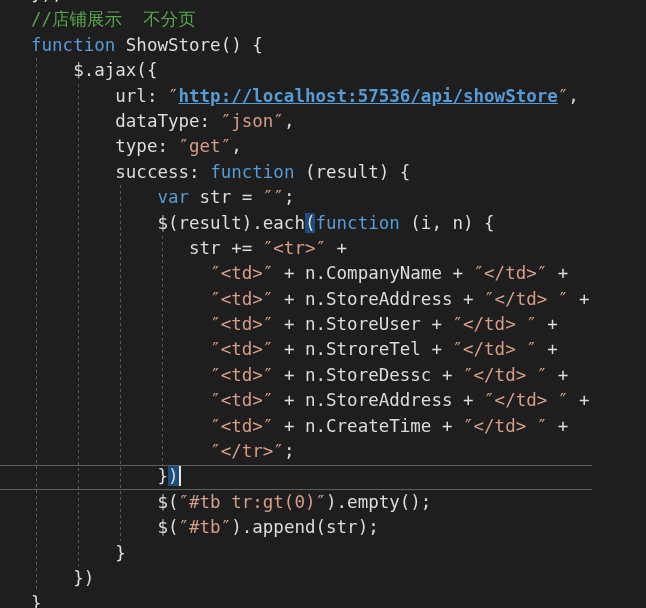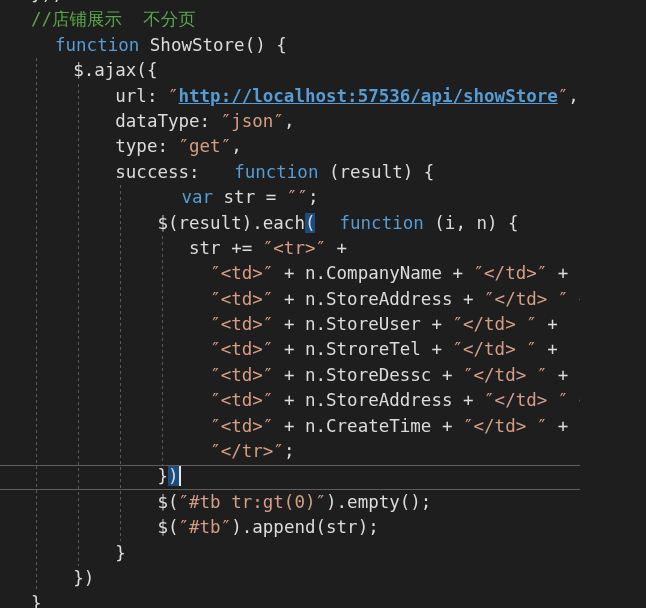--- a/index.html
+++ b/index.html
@@ -10,31 +10,32 @@
   .editor {
     position: relative;
     width: 580px;
     height: 608px;
     background: var(--bg, #1e1e1e);
     overflow: hidden;
     cursor: text;
     font-family: "DejaVu Sans Mono", "Liberation Mono", monospace;
     font-size: 17.5px;
     line-height: 25.4px;
+    padding-left: 12px;
   }
   .code {
     position: absolute;
     left: 31px;
     top: -18px;
     white-space: pre;
     z-index: 3;
   }
   .line { height: 25.4px; }
   .seg-plain   { color: var(--plain, #dcdcdc); }
-  .seg-keyword { color: var(--keyword, #569cd6); margin-left: 24px; }
+  .seg-keyword { color: var(--keyword, #569cd6); }
   .seg-comment { color: var(--comment, #57a64a); }
   .seg-string  { color: var(--string, #d69d85); }
   .seg-link    { color: var(--link, #569cd6); text-decoration: underline; font-weight: bold; }
   .seg-brace   { color: var(--plain, #dcdcdc); background: var(--braceBg, #1b4e7f); }
   .cursor {
     display: inline-block;
     width: 2px;
     height: 20px;
     background: var(--cursor, #e8e8e8);
     vertical-align: middle;

